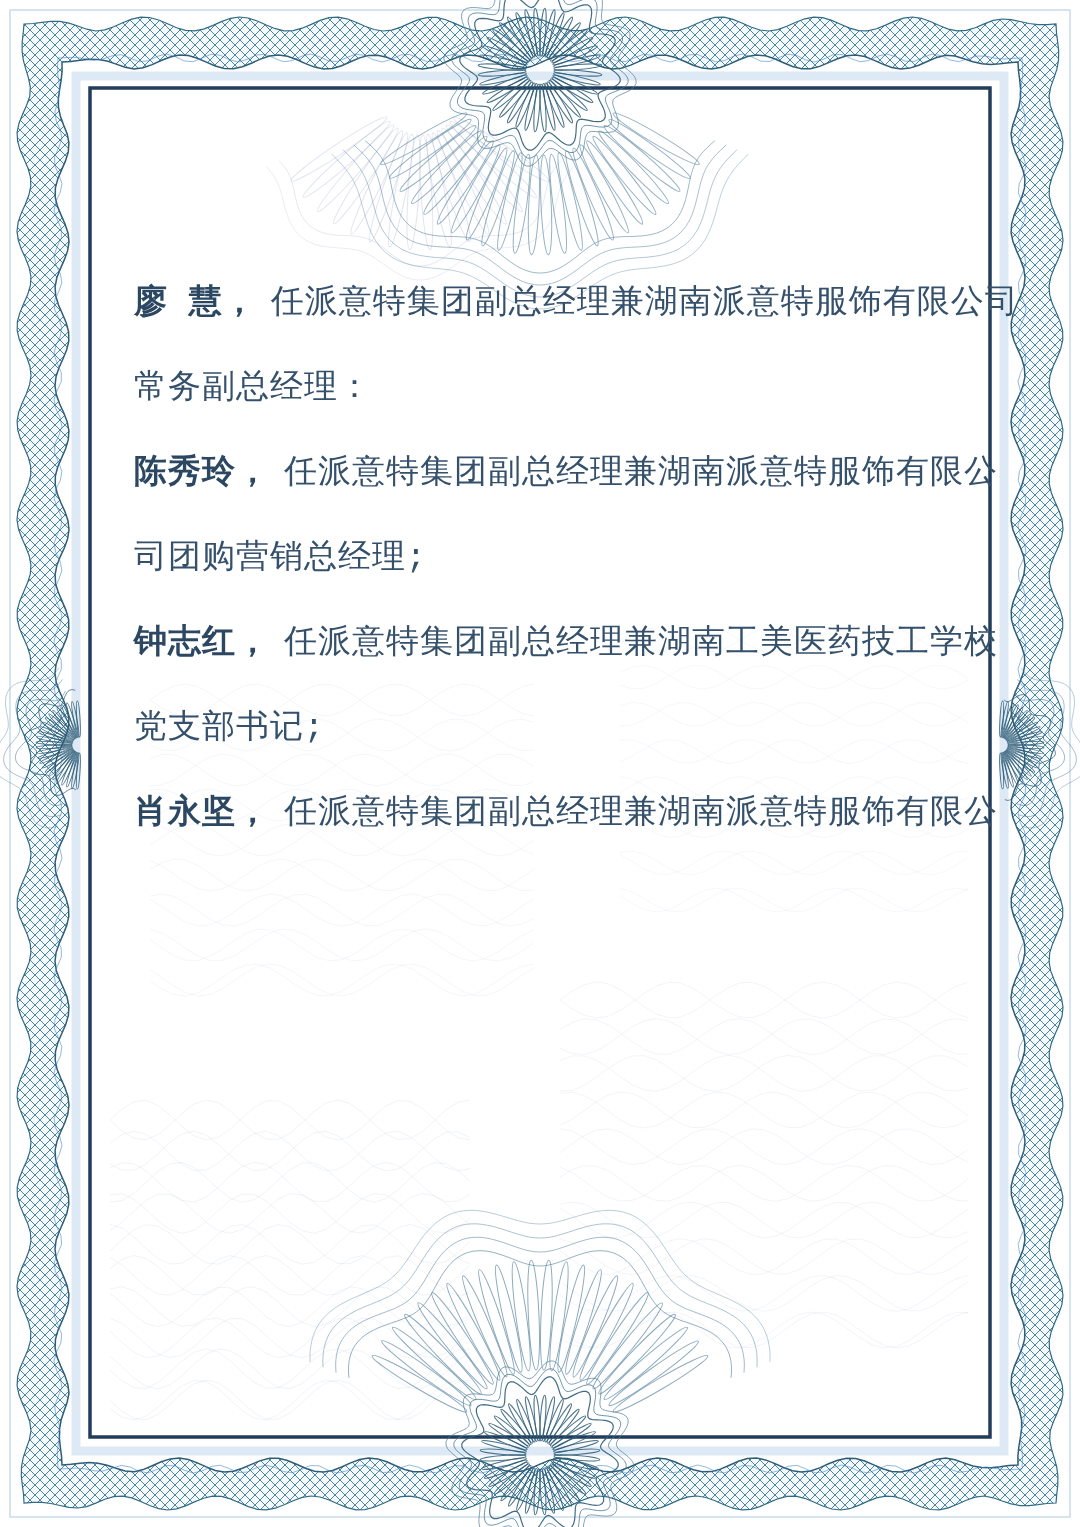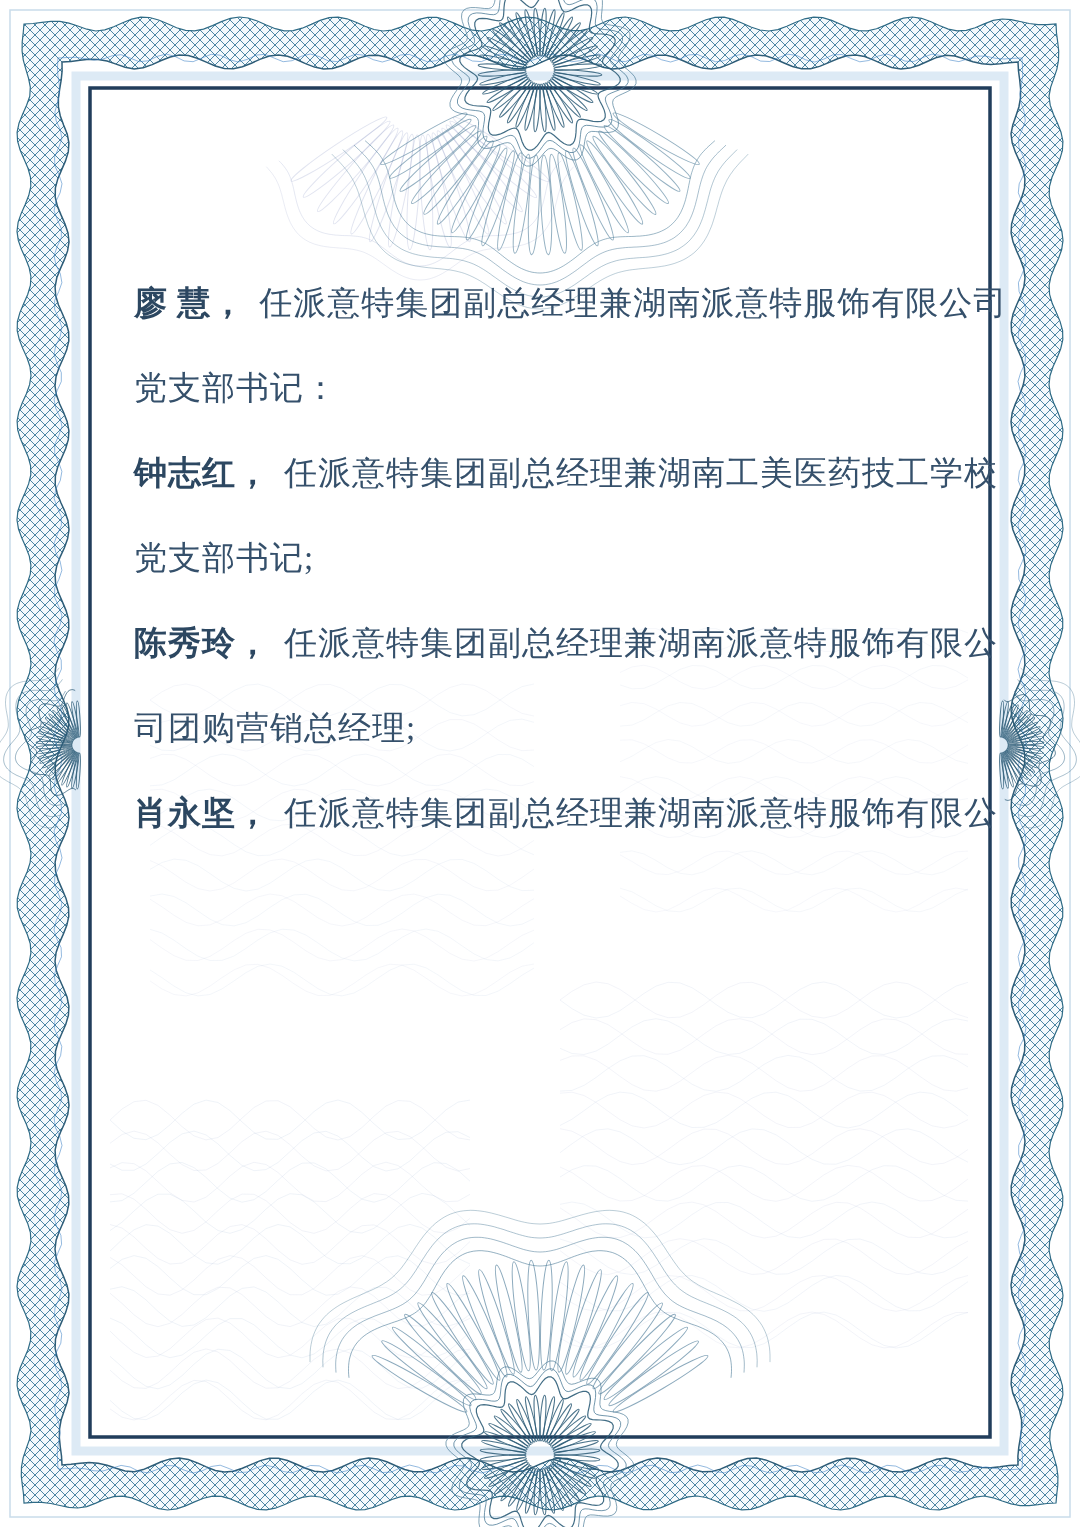--- a/index.html
+++ b/index.html
@@ -1,21 +1,21 @@
 <!DOCTYPE html>
 <html><head>
 <meta charset="utf-8">
 <style>
   html,body{margin:0;padding:0;background:#ffffff;}
   .page{
     position:relative;
     width:1080px;height:1527px;
     background:var(--page-bg,#ffffff);
     overflow:hidden;
-    font-family:Liberation Serif, serif;
+    font-family:Liberation Mono, monospace;
   }
   .deco{position:absolute;left:0;top:0;z-index:0;}
   .content{
     position:absolute;left:134px;top:261px;width:860px;z-index:1;
   }
   p.para{
     margin:0;
     font-size:33px;
     line-height:85px;
     letter-spacing:1px;
@@ -286,18 +286,18 @@
         <ellipse cx="1026" cy="745" rx="18" ry="1.6" transform="rotate(72.7 1000 745)" fill="none" stroke="#2e5d78" stroke-width="1" opacity="0.85"></ellipse>
         <ellipse cx="1026" cy="745" rx="18" ry="1.6" transform="rotate(79.6 1000 745)" fill="none" stroke="#2e5d78" stroke-width="1" opacity="0.85"></ellipse>
         <ellipse cx="1026" cy="745" rx="18" ry="1.6" transform="rotate(86.5 1000 745)" fill="none" stroke="#2e5d78" stroke-width="1" opacity="0.85"></ellipse>
         <path d="M1004.0 699.8L1004.6 700.4L1005.3 700.9L1006.0 701.3L1006.7 701.5L1007.4 701.6L1008.2 701.5L1009.0 701.3L1009.8 701.0L1010.7 700.5L1011.6 700.0L1012.6 699.3L1013.6 698.7L1014.6 698.0L1015.7 697.3L1016.8 696.6L1017.9 696.0L1019.1 695.5L1020.2 695.1L1021.3 694.8L1022.3 694.6L1023.3 694.6L1024.3 694.7L1025.2 695.0L1026.0 695.4L1026.7 696.0L1027.3 696.8L1027.9 697.7L1028.3 698.7L1028.7 699.8L1029.0 701.0L1029.2 702.2L1029.3 703.5L1029.4 704.8L1029.5 706.0L1029.5 707.3L1029.6 708.5L1029.7 709.6L1029.8 710.6L1029.9 711.6L1030.2 712.4L1030.5 713.1L1030.9 713.7L1031.5 714.2L1032.1 714.6L1032.9 714.9L1033.7 715.1L1034.7 715.3L1035.7 715.4L1036.9 715.4L1038.1 715.5L1039.3 715.5L1040.6 715.6L1041.9 715.7L1043.2 715.9L1044.4 716.1L1045.5 716.4L1046.6 716.8L1047.6 717.3L1048.4 717.8L1049.1 718.5L1049.7 719.2L1050.1 720.1L1050.4 721.0L1050.4 722.0L1050.4 723.0L1050.2 724.0L1049.8 725.2L1049.4 726.3L1048.8 727.4L1048.2 728.5L1047.5 729.6L1046.8 730.7L1046.1 731.7L1045.5 732.7L1044.9 733.7L1044.3 734.6L1043.9 735.4L1043.6 736.3L1043.5 737.0L1043.4 737.8L1043.5 738.5L1043.8 739.2L1044.2 739.9L1044.8 740.6L1045.4 741.2L1046.2 741.9L1047.1 742.7L1048.0 743.4L1049.0 744.2L1050.0 745.0L1051.0 745.8L1051.9 746.7L1052.8 747.6L1053.6 748.5L1054.2 749.5L1054.7 750.4L1055.1 751.4L1055.3 752.3L1055.4 753.3L1055.2 754.2L1054.9 755.1L1054.4 755.9L1053.8 756.7L1053.0 757.5L1052.1 758.1L1051.1 758.8L1050.0 759.4L1048.8 759.9L1047.6 760.4L1046.4 760.9L1045.3 761.3L1044.1 761.7L1043.1 762.2L1042.1 762.6L1041.3 763.0L1040.5 763.5L1039.9 764.0L1039.4 764.6L1039.1 765.2L1038.9 766.0L1038.8 766.7L1038.8 767.6L1038.9 768.6L1039.2 769.6L1039.4 770.7L1039.8 771.8L1040.1 773.0L1040.4 774.2L1040.7 775.5L1041.0 776.8L1041.2 778.0L1041.2 779.2L1041.2 780.4L1041.1 781.4L1040.9 782.5L1040.5 783.4L1040.0 784.1L1039.4 784.8L1038.6 785.4L1037.7 785.8L1036.8 786.1L1035.7 786.2L1034.5 786.3L1033.4 786.2L1032.1 786.0L1030.9 785.8L1029.6 785.5L1028.4 785.2L1027.2 784.8L1026.0 784.5L1024.9 784.2L1023.8 784.0L1022.9 783.8L1022.0 783.8L1021.2 783.8L1020.4 784.0L1019.8 784.3L1019.2 784.7L1018.7 785.3L1018.2 786.0L1017.7 786.8L1017.3 787.8L1016.9 788.8L1016.4 789.9L1016.0 791.1L1015.6 792.3L1015.1 793.5L1014.5 794.6L1014.0 795.8L1013.3 796.8L1012.7 797.7L1011.9 798.6L1011.1 799.3L1010.3 799.8L1009.4 800.1L1008.5 800.3L1007.6 800.4L1006.7 800.2L1005.7 799.9L1004.8 799.4" fill="none" stroke="#2e5d78" stroke-width="1" opacity="0.8"></path>
         <path d="M1014.5 691.0L1015.0 691.9L1015.6 692.9L1016.1 693.8L1016.7 694.7L1017.2 695.5L1017.7 696.3L1018.3 697.0L1018.8 697.6L1019.4 698.2L1019.9 698.8L1020.5 699.3L1021.1 699.7L1021.8 700.0L1022.5 700.3L1023.2 700.5L1023.9 700.6L1024.7 700.7L1025.5 700.8L1026.4 700.8L1027.3 700.7L1028.3 700.6L1029.2 700.5L1030.3 700.4L1031.3 700.3L1032.4 700.1L1033.5 700.0L1034.7 699.8L1035.8 699.7L1037.0 699.6L1038.2 699.5L1039.4 699.5L1040.5 699.5L1041.7 699.5L1042.8 699.6L1043.9 699.8L1045.0 700.0L1046.1 700.3L1047.0 700.6L1048.0 701.0L1048.9 701.5L1049.7 702.0L1050.5 702.7L1051.2 703.3L1051.8 704.1L1052.3 704.9L1052.8 705.7L1053.1 706.6L1053.5 707.6L1053.7 708.6L1053.8 709.6L1053.9 710.7L1053.9 711.8L1053.8 712.9L1053.7 714.0L1053.5 715.1L1053.3 716.3L1053.0 717.4L1052.7 718.6L1052.3 719.7L1051.9 720.8L1051.5 721.9L1051.1 722.9L1050.8 724.0L1050.4 725.0L1050.0 726.0L1049.7 726.9L1049.4 727.8L1049.1 728.7L1048.9 729.6L1048.7 730.4L1048.6 731.2L1048.6 732.0L1048.6 732.7L1048.7 733.5L1048.8 734.2L1049.0 734.9L1049.3 735.6L1049.7 736.2L1050.2 736.9L1050.7 737.6L1051.2 738.3L1051.8 738.9L1052.5 739.6L1053.2 740.3L1054.0 741.1L1054.7 741.8L1055.5 742.6L1056.4 743.4L1057.2 744.2L1058.0 745.0L1058.8 745.9L1059.6 746.7L1060.3 747.6L1061.1 748.6L1061.7 749.5L1062.4 750.5L1062.9 751.4L1063.4 752.4L1063.8 753.4L1064.1 754.4L1064.4 755.4L1064.5 756.4L1064.6 757.4L1064.6 758.3L1064.4 759.3L1064.2 760.2L1063.9 761.1L1063.5 762.0L1063.0 762.9L1062.4 763.7L1061.8 764.5L1061.0 765.2L1060.2 765.9L1059.3 766.6L1058.4 767.2L1057.4 767.8L1056.4 768.4L1055.4 768.9L1054.3 769.4L1053.2 769.8L1052.1 770.2L1051.0 770.6L1049.9 771.0L1048.8 771.3L1047.8 771.7L1046.8 772.0L1045.8 772.3L1044.8 772.7L1043.9 773.0L1043.1 773.3L1042.3 773.7L1041.6 774.1L1040.9 774.5L1040.3 775.0L1039.7 775.5L1039.2 776.0L1038.8 776.6L1038.4 777.2L1038.1 777.9L1037.8 778.6L1037.5 779.4L1037.3 780.2L1037.2 781.1L1037.0 782.0L1036.9 783.0L1036.8 784.0L1036.7 785.0L1036.6 786.1L1036.5 787.2L1036.4 788.4L1036.3 789.5L1036.1 790.7L1035.9 791.8L1035.7 793.0L1035.5 794.2L1035.2 795.3L1034.9 796.4L1034.5 797.4L1034.1 798.5L1033.6 799.5L1033.1 800.4L1032.5 801.2L1031.8 802.0L1031.1 802.7L1030.4 803.4L1029.6 803.9L1028.8 804.4L1027.9 804.8L1027.0 805.1L1026.0 805.3L1025.0 805.4L1024.0 805.4L1023.0 805.4L1021.9 805.3L1020.9 805.0L1019.8 804.8L1018.7 804.4L1017.7 804.0L1016.6 803.5L1015.5 803.0" fill="none" stroke="#4f7d99" stroke-width="1" opacity="0.6"></path>
         <path d="M1017.6 679.4L1018.3 680.4L1019.0 681.4L1019.8 682.3L1020.5 683.3L1021.2 684.1L1021.8 685.0L1022.5 685.8L1023.2 686.5L1024.0 687.2L1024.7 687.8L1025.4 688.3L1026.2 688.8L1027.0 689.2L1027.8 689.5L1028.7 689.8L1029.6 690.1L1030.6 690.2L1031.5 690.4L1032.6 690.5L1033.6 690.5L1034.7 690.5L1035.8 690.5L1037.0 690.5L1038.2 690.4L1039.4 690.4L1040.7 690.3L1042.0 690.3L1043.3 690.3L1044.6 690.3L1045.9 690.3L1047.2 690.4L1048.5 690.5L1049.8 690.7L1051.1 690.9L1052.3 691.2L1053.5 691.5L1054.7 691.9L1055.8 692.4L1056.8 692.9L1057.8 693.5L1058.8 694.2L1059.7 694.9L1060.5 695.8L1061.2 696.6L1061.8 697.6L1062.4 698.6L1062.9 699.6L1063.3 700.7L1063.6 701.8L1063.8 703.0L1064.0 704.2L1064.1 705.5L1064.1 706.7L1064.1 708.0L1064.0 709.3L1063.8 710.6L1063.6 711.9L1063.4 713.2L1063.1 714.4L1062.8 715.7L1062.5 717.0L1062.2 718.2L1061.8 719.4L1061.5 720.6L1061.2 721.7L1060.9 722.8L1060.7 723.9L1060.5 725.0L1060.3 726.0L1060.2 727.0L1060.2 727.9L1060.2 728.9L1060.2 729.8L1060.3 730.7L1060.5 731.6L1060.8 732.4L1061.1 733.3L1061.5 734.2L1062.0 735.0L1062.5 735.8L1063.1 736.7L1063.7 737.5L1064.4 738.4L1065.2 739.3L1065.9 740.2L1066.7 741.1L1067.5 742.1L1068.4 743.0L1069.2 744.0L1070.0 745.0L1070.8 746.0L1071.6 747.1L1072.3 748.2L1073.0 749.3L1073.7 750.4L1074.3 751.5L1074.8 752.6L1075.3 753.8L1075.7 755.0L1076.0 756.1L1076.2 757.3L1076.3 758.5L1076.4 759.6L1076.3 760.8L1076.1 761.9L1075.9 763.0L1075.5 764.1L1075.1 765.1L1074.5 766.1L1073.9 767.1L1073.2 768.1L1072.4 769.0L1071.5 769.9L1070.6 770.7L1069.6 771.5L1068.6 772.2L1067.5 773.0L1066.4 773.6L1065.2 774.3L1064.1 774.9L1062.9 775.5L1061.7 776.0L1060.6 776.5L1059.4 777.0L1058.3 777.5L1057.2 778.0L1056.1 778.5L1055.1 779.0L1054.1 779.4L1053.1 779.9L1052.2 780.5L1051.4 781.0L1050.6 781.6L1049.9 782.2L1049.2 782.8L1048.6 783.5L1048.1 784.2L1047.6 784.9L1047.1 785.7L1046.7 786.6L1046.4 787.5L1046.1 788.5L1045.8 789.5L1045.5 790.5L1045.3 791.6L1045.0 792.7L1044.8 793.9L1044.6 795.1L1044.3 796.3L1044.1 797.6L1043.8 798.8L1043.6 800.1L1043.2 801.4L1042.9 802.6L1042.5 803.9L1042.1 805.1L1041.6 806.3L1041.1 807.5L1040.5 808.6L1039.9 809.7L1039.2 810.7L1038.5 811.6L1037.7 812.5L1036.8 813.3L1035.9 814.0L1035.0 814.7L1034.0 815.2L1033.0 815.7L1031.9 816.0L1030.8 816.3L1029.6 816.5L1028.4 816.6L1027.2 816.6L1026.0 816.5L1024.8 816.4L1023.6 816.2L1022.3 815.9L1021.1 815.5L1019.9 815.1L1018.7 814.6" fill="none" stroke="#4f7d99" stroke-width="1" opacity="0.5"></path>
         <path d="M1020.7 667.8L1021.6 668.8L1022.5 669.9L1023.4 670.9L1024.2 671.9L1025.1 672.8L1025.9 673.7L1026.8 674.5L1027.7 675.3L1028.6 676.1L1029.4 676.7L1030.4 677.4L1031.3 677.9L1032.2 678.4L1033.2 678.8L1034.3 679.2L1035.3 679.5L1036.4 679.8L1037.5 680.0L1038.7 680.2L1039.9 680.3L1041.2 680.4L1042.4 680.5L1043.7 680.5L1045.1 680.6L1046.5 680.7L1047.9 680.7L1049.3 680.8L1050.7 680.9L1052.2 681.0L1053.6 681.1L1055.0 681.3L1056.5 681.5L1057.9 681.8L1059.3 682.2L1060.7 682.6L1062.0 683.0L1063.3 683.5L1064.5 684.1L1065.7 684.8L1066.8 685.5L1067.9 686.4L1068.9 687.2L1069.8 688.2L1070.6 689.2L1071.3 690.3L1072.0 691.4L1072.6 692.6L1073.1 693.8L1073.5 695.1L1073.9 696.4L1074.1 697.8L1074.3 699.2L1074.4 700.6L1074.5 702.0L1074.5 703.4L1074.4 704.9L1074.3 706.3L1074.1 707.8L1073.9 709.2L1073.7 710.6L1073.4 712.0L1073.2 713.4L1072.9 714.8L1072.7 716.1L1072.4 717.4L1072.2 718.7L1072.0 720.0L1071.9 721.2L1071.8 722.4L1071.7 723.5L1071.7 724.7L1071.7 725.8L1071.8 726.9L1072.0 727.9L1072.3 729.0L1072.6 730.0L1072.9 731.0L1073.4 732.1L1073.8 733.1L1074.4 734.1L1075.0 735.1L1075.7 736.2L1076.4 737.2L1077.1 738.3L1077.9 739.3L1078.7 740.4L1079.5 741.5L1080.3 742.7L1081.2 743.8L1082.0 745.0L1082.8 746.2L1083.6 747.4L1084.3 748.7L1085.0 750.0L1085.7 751.2L1086.3 752.5L1086.8 753.9L1087.2 755.2L1087.6 756.5L1087.9 757.9L1088.1 759.2L1088.2 760.5L1088.2 761.9L1088.1 763.2L1087.9 764.5L1087.6 765.8L1087.2 767.0L1086.7 768.2L1086.1 769.4L1085.4 770.6L1084.6 771.7L1083.8 772.8L1082.9 773.8L1081.9 774.8L1080.8 775.8L1079.7 776.7L1078.6 777.6L1077.4 778.4L1076.2 779.2L1074.9 779.9L1073.7 780.7L1072.4 781.4L1071.2 782.1L1070.0 782.7L1068.7 783.4L1067.5 784.0L1066.4 784.6L1065.3 785.3L1064.2 785.9L1063.1 786.5L1062.2 787.2L1061.2 787.9L1060.4 788.6L1059.5 789.3L1058.8 790.1L1058.0 790.9L1057.4 791.8L1056.8 792.6L1056.2 793.6L1055.7 794.6L1055.2 795.6L1054.8 796.7L1054.4 797.8L1054.0 799.0L1053.6 800.2L1053.3 801.4L1052.9 802.7L1052.5 804.0L1052.2 805.4L1051.8 806.8L1051.4 808.1L1051.0 809.5L1050.6 810.9L1050.1 812.3L1049.5 813.6L1049.0 814.9L1048.4 816.2L1047.7 817.5L1047.0 818.7L1046.2 819.9L1045.4 821.0L1044.5 822.0L1043.5 823.0L1042.5 823.9L1041.5 824.7L1040.4 825.4L1039.2 826.0L1038.0 826.5L1036.8 827.0L1035.5 827.3L1034.2 827.6L1032.9 827.8L1031.5 827.8L1030.1 827.8L1028.8 827.7L1027.4 827.5L1026.0 827.3L1024.5 827.0L1023.1 826.6L1021.8 826.2" fill="none" stroke="#4f7d99" stroke-width="1" opacity="0.39999999999999997"></path>
       </g>
     </svg>
   <main class="content">
-      <p class="para"><span class="pname">廖 慧，</span><span class="pseg">任派意特集团副总经理兼湖南派意特服饰有限公司</span><br><span class="pseg">党支部书记：</span></p>
+      <p class="para"><span class="pname">廖 慧，</span><span class="pseg">任派意特集团副总经理兼湖南派意特服饰有限公司</span><br><span class="pseg">常务副总经理：</span></p>
+      <p class="para"><span class="pname">陈秀玲，</span><span class="pseg">任派意特集团副总经理兼湖南派意特服饰有限公</span><br><span class="pseg">司团购营销总经理;</span></p>
       <p class="para"><span class="pname">钟志红，</span><span class="pseg">任派意特集团副总经理兼湖南工美医药技工学校</span><br><span class="pseg">党支部书记;</span></p>
-      <p class="para"><span class="pname">陈秀玲，</span><span class="pseg">任派意特集团副总经理兼湖南派意特服饰有限公</span><br><span class="pseg">司团购营销总经理;</span></p>
       <p class="para"><span class="pname">肖永坚，</span><span class="pseg">任派意特集团副总经理兼湖南派意特服饰有限公</span><br></p>
     </main>
 </div>
 
 </body></html>

